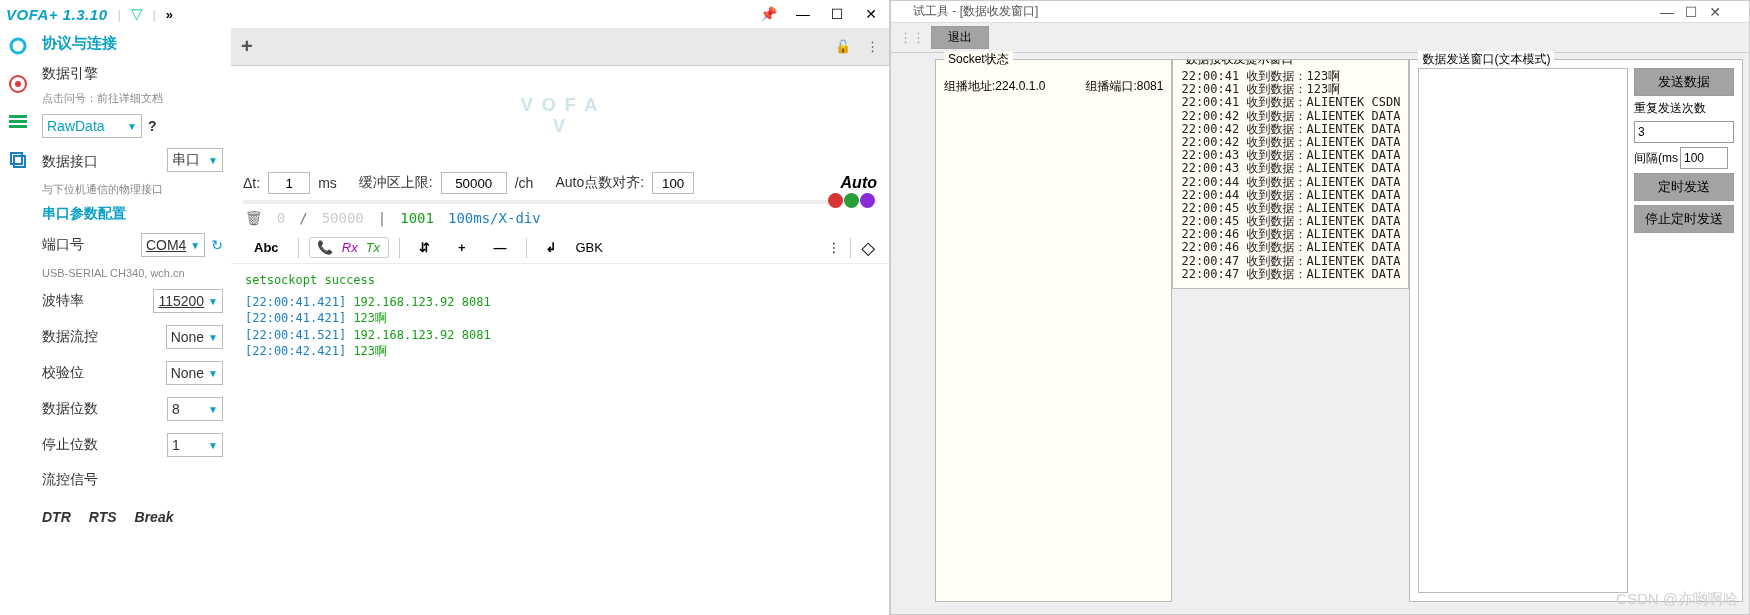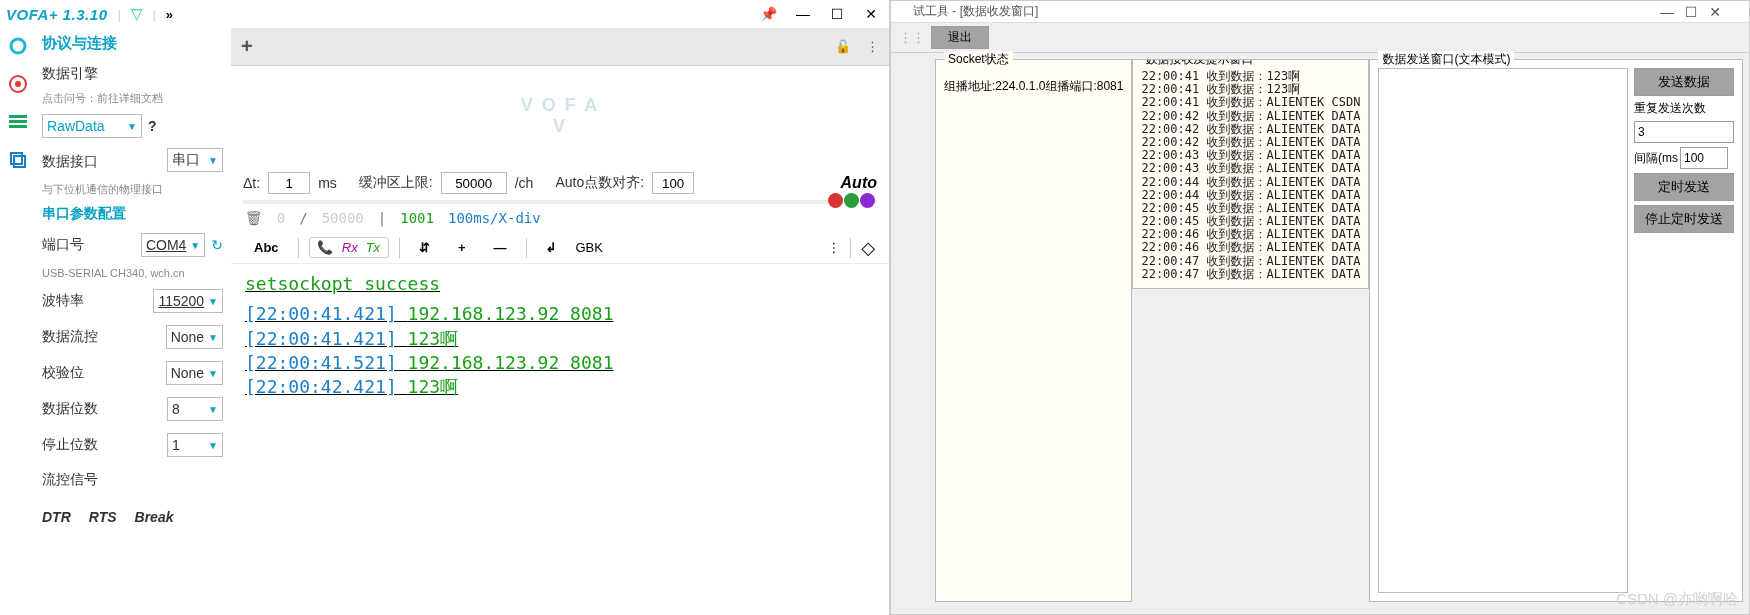--- a/index.html
+++ b/index.html
@@ -61,38 +61,38 @@
   .status .blue { color:#1a7fc8; }
 
   .toolbar { display:flex; align-items:center; gap:10px; padding:4px 14px; border-bottom:1px solid #eaeaea; }
   .tbtn { padding:3px 8px; border:1px solid transparent; border-radius:3px; cursor:pointer; font-weight:bold; }
   .tbox { display:flex; align-items:center; gap:8px; border:1px solid #ccc; border-radius:3px; padding:2px 8px; }
   .tx-green { color:#18a018; }
   .tx-purple{ color:#b000b0; }
   .vdiv { width:1px; height:20px; background:#ccc; }
   .toolbar .sp { flex:1; }
 
-  .term { padding:8px 14px; font-family:Consolas,monospace; font-size:18px; line-height:1.35;text-decoration:underline; }
+  .term { padding:8px 14px; font-family:Consolas,monospace; font-size:12px; line-height:1.35; }
   .term .hdr { color:#18a018; margin-bottom:6px; }
   .term .ts  { color:#1a7fc8; }
   .term .pl  { color:#18a018; }
 
   
   .sock { flex:1; display:flex; flex-direction:column; background:#efeef0; border:1px solid #ccc; }
   .sock-title { height:22px; font-size:12px; color:#555; padding:2px 22px; background:#fff; border-bottom:1px solid #ddd; display:flex; align-items:center; }
   .sock-title .sp { flex:1; }
   .sock-toolbar { height:30px; display:flex; align-items:center; gap:6px; padding:3px 8px; border-bottom:1px solid #ccc; }
   .wbtn { border:1px solid #9c9c9c; background:#a3a3a3; padding:2px 16px; cursor:pointer; font-size:12px; }
   .sock-content { flex:1; display:flex; gap:6px; padding:6px; min-height:0; }
   .sock-left { width:32px; }
   .sock-main { flex:1; display:flex; flex-direction:row; min-height:0; }
   .fieldset { border:1px solid #bbb; background:#fffdf4; padding:4px 8px 8px 8px; margin-bottom:6px; position:relative; }
   .fieldset.grey { background:#fff; }
   .legend { position:absolute; top:-9px; left:8px; background:inherit; padding:0 4px; font-size:12px; }
-  .addr-row { display:flex; justify-content:center; padding:14px 0 8px 0; font-size:12px; }
+  .addr-row { display:flex; gap:40px; justify-content:center; padding:14px 0 8px 0; font-size:12px; }
   .recv { min-height:230px; max-height:230px; overflow:hidden; }
   .recv-line { font-size:12px; color:#222; line-height:1.1; font-family:SimSun,monospace; }
   .send-area { flex:1; display:flex; gap:6px; }
   .send-text { flex:1; border:1px solid #bbb; background:#fff; }
   .send-panel { width:100px; display:flex; flex-direction:column; gap:4px; font-size:12px; }
   .send-panel .wbtn { width:100%; padding:4px 0; font-size:13px; }
   .inp { width:100%; border:1px solid #9c9c9c; height:22px; padding:0 3px; font-size:12px; }
   .lbl { font-size:12px; }
   .interval-row{ display:flex; align-items:center; gap:2px;}
   .interval-row .inp { width:48px;}

